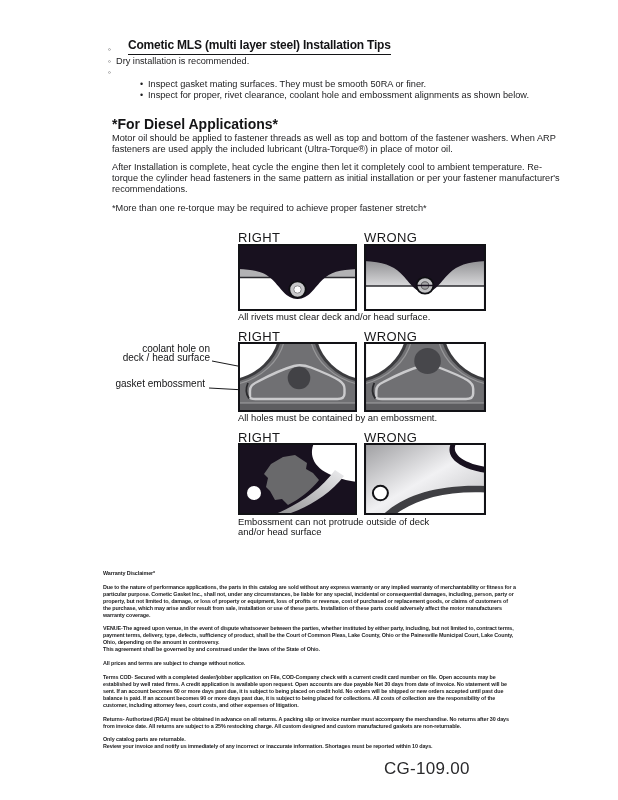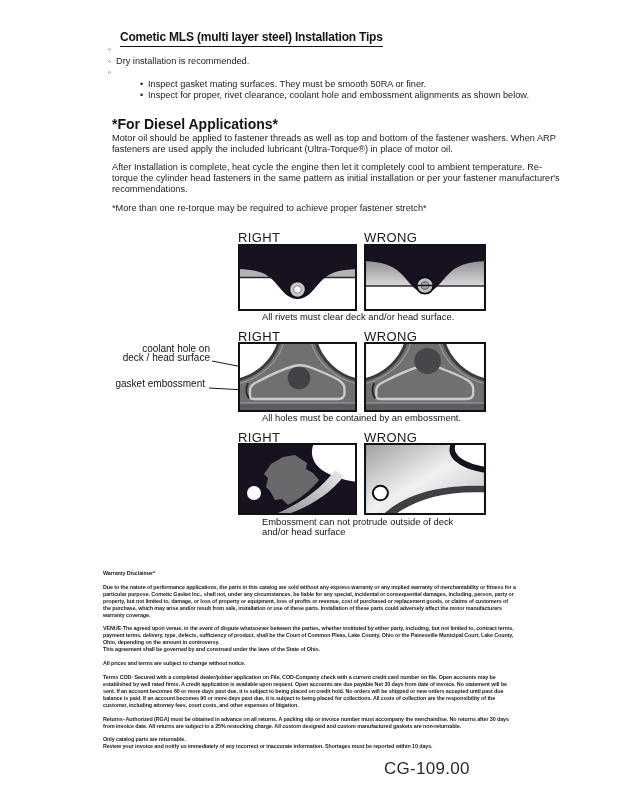--- a/index.html
+++ b/index.html
@@ -2,34 +2,34 @@
 <html><head>
 <meta charset="utf-8">
 <style>
   html,body{margin:0;padding:0;background:#ffffff;}
   .page{
     position:relative;width:618px;height:800px;background:#ffffff;overflow:hidden;
     font-family:"Liberation Sans", sans-serif;color:#1c1c1e;
   }
   .abs{position:absolute;}
   .title{
-    position:absolute;left:112px;top:22px;margin:8px;
+    position:absolute;left:112px;top:22px;margin:16px;
     font-size:12px;font-weight:bold;letter-spacing:-0.2px;color:#141416;
     border-bottom:1.6px solid #141416;padding-bottom:1.5px;display:inline-block;
   }
   .tips{position:absolute;left:108px;top:44px;width:470px;font-size:9.2px;line-height:11.6px;}
   .tip{display:flex;}
   .tip .m{width:8px;flex:0 0 8px;font-size:8px;line-height:11.6px;color:#1c1c1e;}
   .tip.sub{padding-left:32px;}
   .tip.sub .m{font-size:9px;}
   .diesel-h{position:absolute;left:112px;top:116px;font-size:14px;font-weight:bold;color:#141416;}
   .bodyp{position:absolute;left:112px;width:452px;font-size:9.2px;line-height:11.2px;margin:0;}
   .dg-label{position:absolute;font-size:13px;letter-spacing:0.4px;color:#18181a;}
   .panel{position:absolute;display:block;}
-  .caption{position:absolute;left:238px;font-size:9.4px;line-height:9.6px;color:#141416;white-space:pre-line;margin-left:24px;}
+  .caption{position:absolute;left:238px;font-size:9.4px;line-height:9.6px;color:#141416;white-space:pre-line;}
   .callout{position:absolute;font-size:10px;line-height:9.4px;color:#141416;text-align:right;white-space:pre-line;}
   .legal{position:absolute;left:103px;top:570px;width:413px;font-size:5.4px;font-weight:bold;letter-spacing:-0.1px;line-height:7px;color:#232325;}
   .legal p{margin:0 0 6.8px 0;white-space:pre-line;}
   .legal .lh{margin:0 0 6.5px 0;}
   .pagenum{position:absolute;left:384px;top:759px;font-size:17px;color:#2a2a2c;letter-spacing:0.3px;}
 </style>
 </head>
 <body>
 
 <div class="page">

